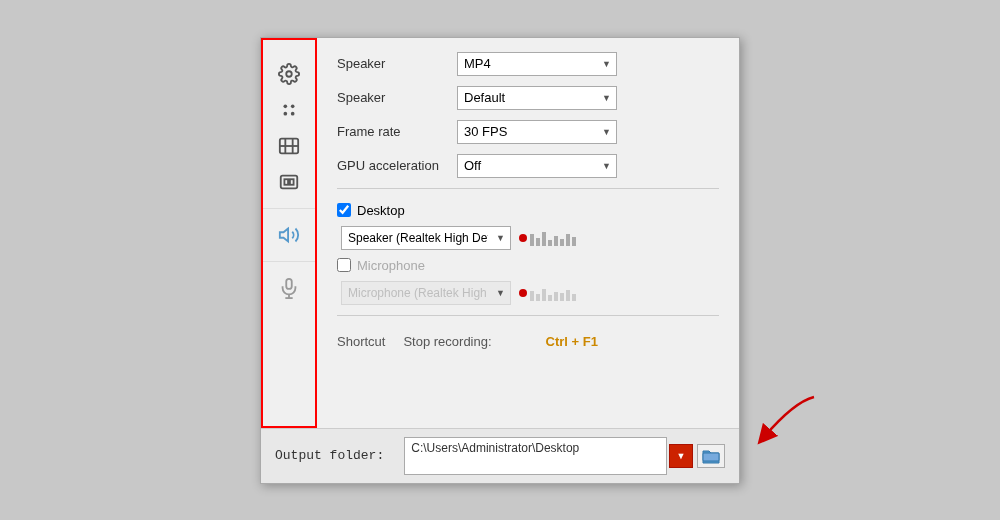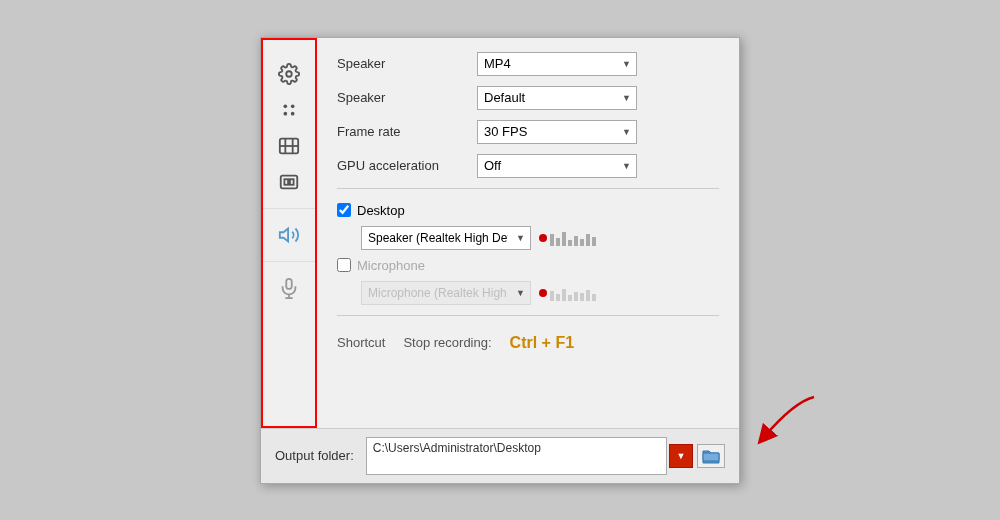--- a/index.html
+++ b/index.html
@@ -86,21 +86,20 @@
       appearance: none;
       -webkit-appearance: none;
       padding: 2px 22px 2px 6px;
       font-size: 13px;
       cursor: pointer;
       position: relative;
     }
     .select-wrapper {
       position: relative;
       display: inline-block;
-      margin-left: 20px;
     }
     .select-wrapper::after {
       content: '▼';
       font-size: 9px;
       position: absolute;
       right: 6px;
       top: 50%;
       transform: translateY(-50%);
       pointer-events: none;
       color: #555;
@@ -177,34 +176,36 @@
       align-items: center;
       gap: 18px;
       padding: 8px 0;
     }
     .shortcut-label {
       color: #555;
     }
     .shortcut-key {
       color: #cc8800;
       font-weight: bold;
-      font-size: 16px;
+      font-size: 13px;
+      margin-left: 36px;
     }
     
     .dialog-footer {
       background: #e8e8e8;
       border-top: 1px solid #ccc;
       padding: 8px 14px;
       display: flex;
       align-items: center;
     }
     .footer-label {
       color: #333;
       white-space: nowrap;
-      margin-right: 12px;
+      margin-right: 20px;
+      font-family: Liberation Mono, monospace;
     }
     .footer-path {
       flex: 1;
       background: #fff;
       border: 1px solid #aaa;
       padding: 3px 6px;
       font-size: 12px;
       color: #333;
       height: 38px;
       overflow: hidden;

